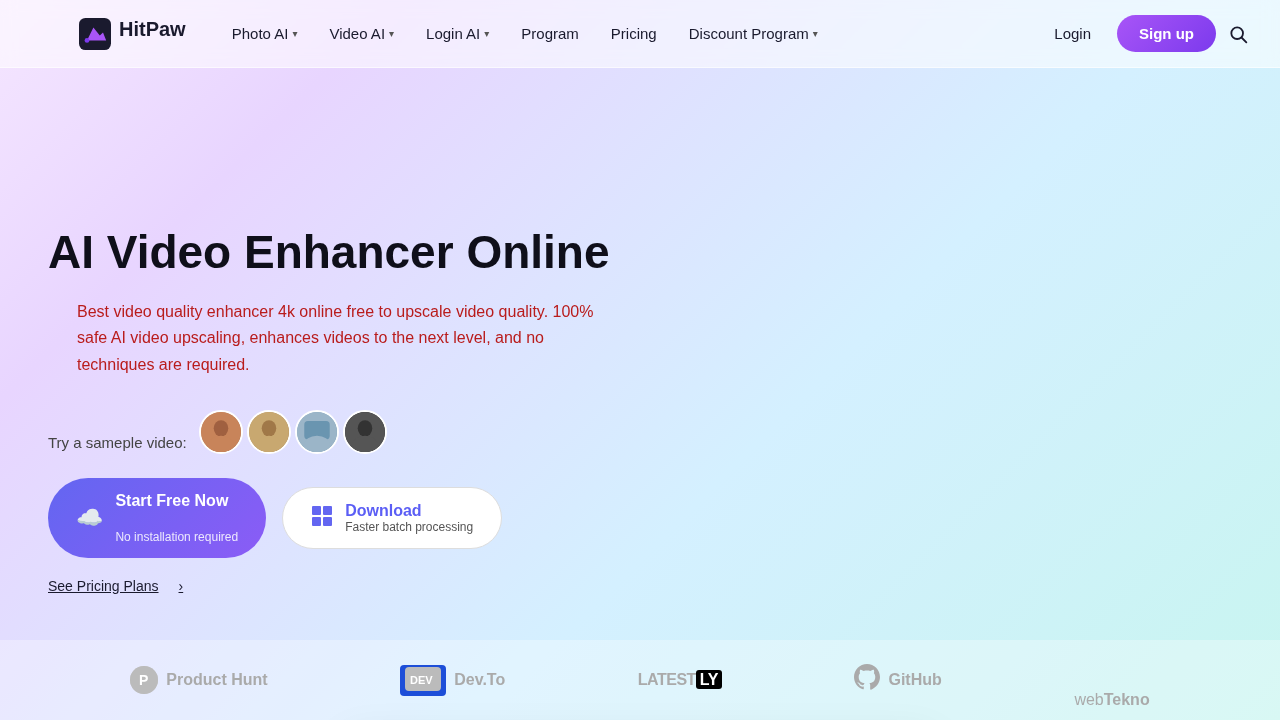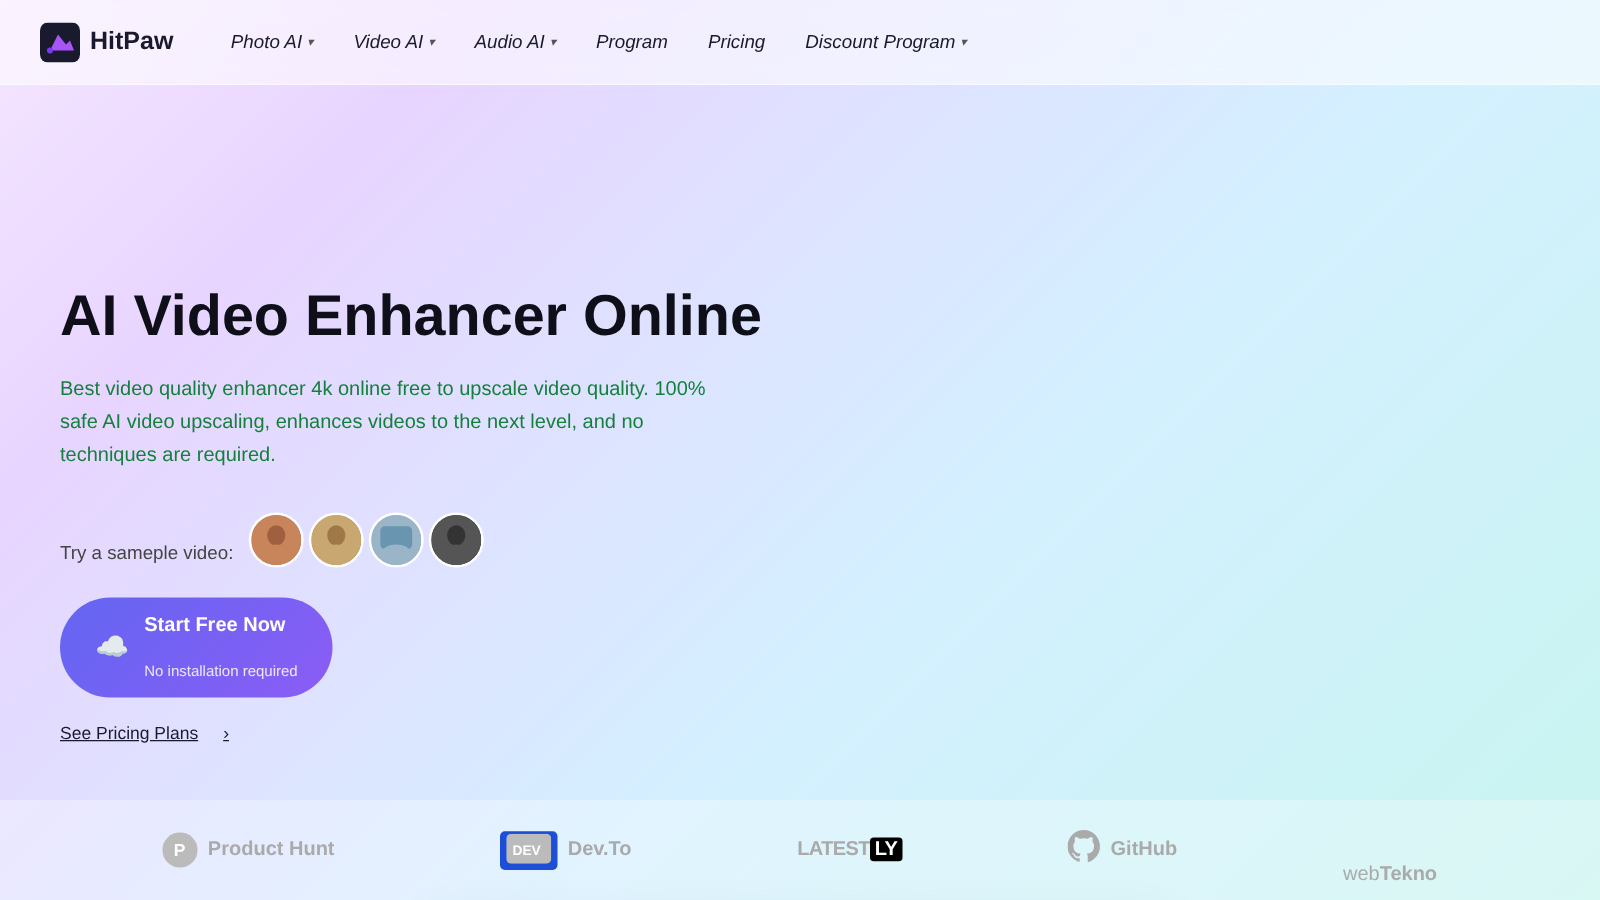--- a/index.html
+++ b/index.html
@@ -18,40 +18,40 @@
       padding: 0 32px;
       height: 68px;
       background: rgba(255,255,255,0.55);
       backdrop-filter: blur(8px);
       border-bottom: 1px solid rgba(255,255,255,0.6);
       position: relative;
       z-index: 10;
     }
     .nav-logo {
       display: flex;
-      align-items: center;
+      align-items: flex-start;
       gap: 8px;
       margin-right: 32px;
       text-decoration: none;
+      margin-left: 47px;
     }
     .nav-logo-icon {
       width: 32px;
       height: 32px;
     }
     .nav-logo-text {
       font-size: 20px;
       font-weight: 700;
       color: #1a1a2e;
     }
     .nav-items {
       display: flex;
       align-items: flex-start;
       gap: 4px;
       flex: 1;
-      font-style: italic;
     }
     .nav-item {
       display: flex;
       align-items: center;
       gap: 4px;
       padding: 8px 14px;
       font-size: 15px;
       font-weight: 500;
       color: #1a1a2e;
       cursor: pointer;
@@ -112,24 +112,25 @@
     }
     .hero-title {
       font-size: 46px;
       font-weight: 800;
       color: #0f0f1a;
       line-height: 1.15;
       margin-bottom: 20px;
     }
     .hero-desc {
       font-size: 16px;
-      color: #15803d;
+      color: #b91c1c;
       line-height: 1.65;
       margin-bottom: 32px;
       max-width: 520px;
+      margin-left: 29px;
     }
     .sample-row {
       display: flex;
       align-items: center;
       gap: 12px;
       margin-bottom: 24px;
     }
     .sample-label {
       font-size: 15px;
       color: #444;
@@ -311,35 +312,45 @@
   <div class="nav-items">
     <div class="nav-item">
       <span>Photo AI</span>
       <span class="chevron">▾</span>
     </div>
     <div class="nav-item">
       <span>Video AI</span>
       <span class="chevron">▾</span>
     </div>
     <div class="nav-item">
-      <span>Audio AI</span>
+      <span>Login AI</span>
       <span class="chevron">▾</span>
     </div>
     <div class="nav-item">
       <span>Program</span>
     </div>
     <div class="nav-item">
       <span>Pricing</span>
     </div>
     <div class="nav-item">
       <span>Discount Program</span>
       <span class="chevron">▾</span>
     </div>
   </div>
 
+  <div class="nav-right">
+    <span class="nav-login">Login</span>
+    <button class="nav-signup">Sign up</button>
+    <div class="nav-search">
+      <svg width="20" height="20" viewBox="0 0 24 24" fill="none" stroke="currentColor" stroke-width="2.2" stroke-linecap="round">
+        <circle cx="11" cy="11" r="7"></circle>
+        <line x1="16.5" y1="16.5" x2="22" y2="22"></line>
+      </svg>
+    </div>
+  </div>
 </nav>
 
 <div class="hero">
   <div class="hero-left">
     <h1 class="hero-title">AI Video Enhancer Online</h1>
     <p class="hero-desc">Best video quality enhancer 4k online free to upscale video quality. 100% safe AI video upscaling, enhances videos to the next level, and no techniques are required.</p>
 
     <div class="sample-row">
       <span class="sample-label">Try a sameple video:</span>
       <div class="sample-avatars">
@@ -375,20 +386,34 @@
     </div>
 
     <div class="btn-row">
       <button class="btn-primary">
         <span class="btn-primary-icon">☁️</span>
         <div>
           <div class="btn-primary-main">Start Free Now</div>
           <div class="btn-primary-sub">No installation required</div>
         </div>
       </button>
+      <button class="btn-secondary">
+        <span class="btn-secondary-icon">
+          <svg width="22" height="22" viewBox="0 0 22 22" fill="none">
+            <rect x="1" y="1" width="9" height="9" rx="1" fill="#6366f1"></rect>
+            <rect x="12" y="1" width="9" height="9" rx="1" fill="#6366f1"></rect>
+            <rect x="1" y="12" width="9" height="9" rx="1" fill="#6366f1"></rect>
+            <rect x="12" y="12" width="9" height="9" rx="1" fill="#6366f1"></rect>
+          </svg>
+        </span>
+        <div>
+          <div class="btn-secondary-main">Download</div>
+          <div class="btn-secondary-sub">Faster batch processing</div>
+        </div>
+      </button>
     </div>
 
     <a class="pricing-link">
       <span>See Pricing Plans</span>
       <span>›</span>
     </a>
   </div>
 
   <div class="hero-right">
     <div class="video-card"></div>

